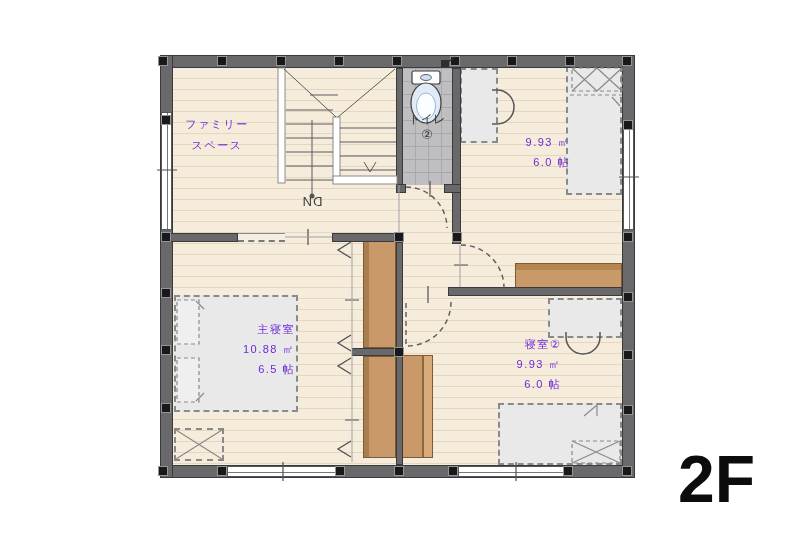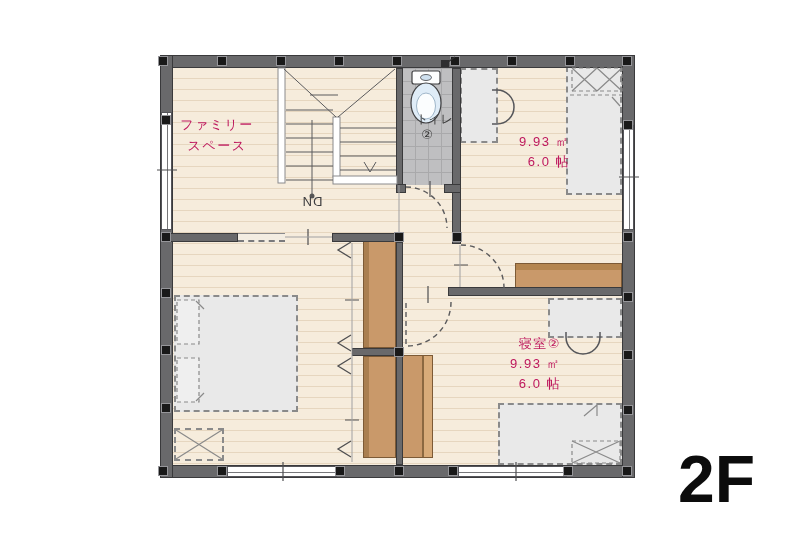--- a/index.html
+++ b/index.html
@@ -27,21 +27,21 @@
   .wall{background:#69696b;border:1px solid #3a3a3c;z-index:3;}
   .wall-slide{background:#f3ede2;border-top:1px solid #8a8a8c;border-bottom:2px dashed #7a7a7c;z-index:3;}
   
   .win{background:#ffffff;border:1px solid #55555a;z-index:4;}
   .win .mid-v{position:absolute;left:50%;top:0;bottom:0;width:1px;background:#77777a;}
   .win .mid-h{position:absolute;top:50%;left:0;right:0;height:1px;background:#77777a;}
   .post{position:absolute;width:10px;height:10px;background:#191919;border:1px solid #96969a;
         box-sizing:border-box;z-index:5;}
   svg.overlay{position:absolute;left:0;top:0;z-index:6;pointer-events:none;}
   
-  .room-label{color:#be185d;font-size:13px;line-height:20px;letter-spacing:1.5px;z-index:7;}
+  .room-label{color:#6d28d9;font-size:11px;line-height:20px;letter-spacing:1.5px;z-index:7;}
   .room-label span{display:block;}
   .ctr{text-align:center;}
   .rgt{text-align:right;}
   .toilet-label{color:#3a3a3a;font-size:12px;line-height:15px;letter-spacing:0;text-align:center;z-index:7;}
   .dn-label{color:#3d3d3f;font-size:13px;letter-spacing:1px;text-align:center;
             transform:rotate(180deg);z-index:7;}
   .floor-big{color:#0c0c0c;font-size:66px;font-weight:700;line-height:62px;z-index:7;}
 </style>
 </head>
 <body>
@@ -157,35 +157,40 @@
       <path d="M448 62 L455 57" stroke="#2e2e30" fill="none"></path>
     </g>
   </svg>
 
   <div class="abs room-label ctr" style="left:163px;top:114px;width:108px;line-height:21px;">
     <span>ファミリー</span>
     <span>スペース</span>
   </div>
 
   <div class="abs toilet-label" style="left:401px;top:112px;width:52px;">
-    <span style="display:block;text-align:right;">トイレ</span>
+    <span style="display:block;">トイレ</span>
     <span style="display:block;font-size:13px;">②</span>
   </div>
 
   <div class="abs room-label rgt" style="left:478px;top:132px;width:92px;">
     <span>9.93 ㎡</span>
     <span>6.0 帖</span>
   </div>
 
   <div class="abs room-label rgt" style="left:469px;top:334px;width:92px;">
     <span>寝室②</span>
     <span>9.93 ㎡</span>
     <span>6.0 帖</span>
   </div>
 
+  <div class="abs room-label rgt" style="left:198px;top:319px;width:97px;">
+    <span>主寝室</span>
+    <span>10.88 ㎡</span>
+    <span>6.5 帖</span>
+  </div>
 
   <div class="abs dn-label" style="left:294px;top:194px;width:36px;">DN</div>
 
   <div class="abs floor-big" style="left:678px;top:448px;">2F</div>
 
 <div class="post" style="left: 158px; top: 56px;"></div>
     <div class="post" style="left: 217px; top: 56px;"></div>
     <div class="post" style="left: 276px; top: 56px;"></div>
     <div class="post" style="left: 334px; top: 56px;"></div>
     <div class="post" style="left: 392px; top: 56px;"></div>

